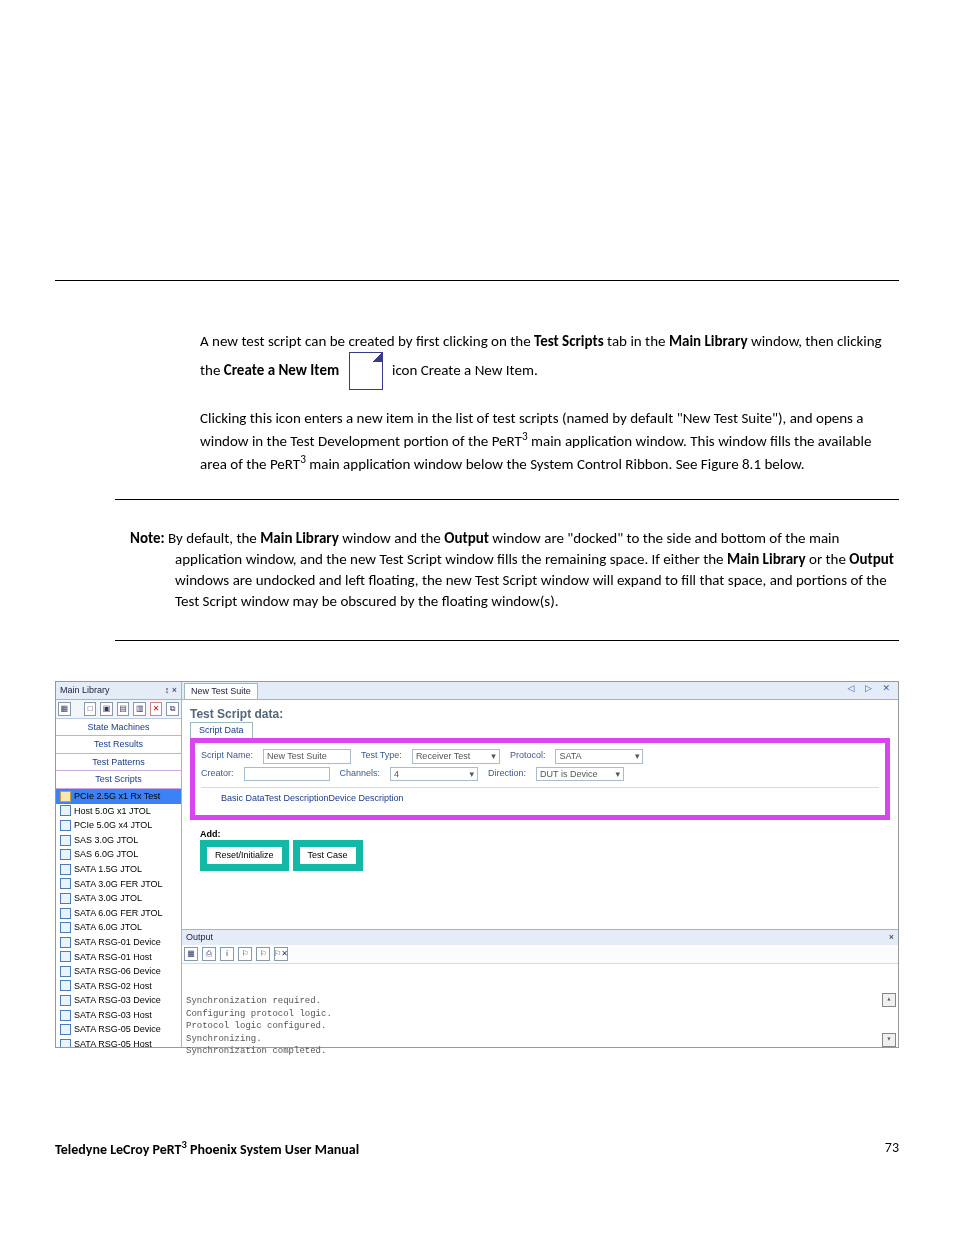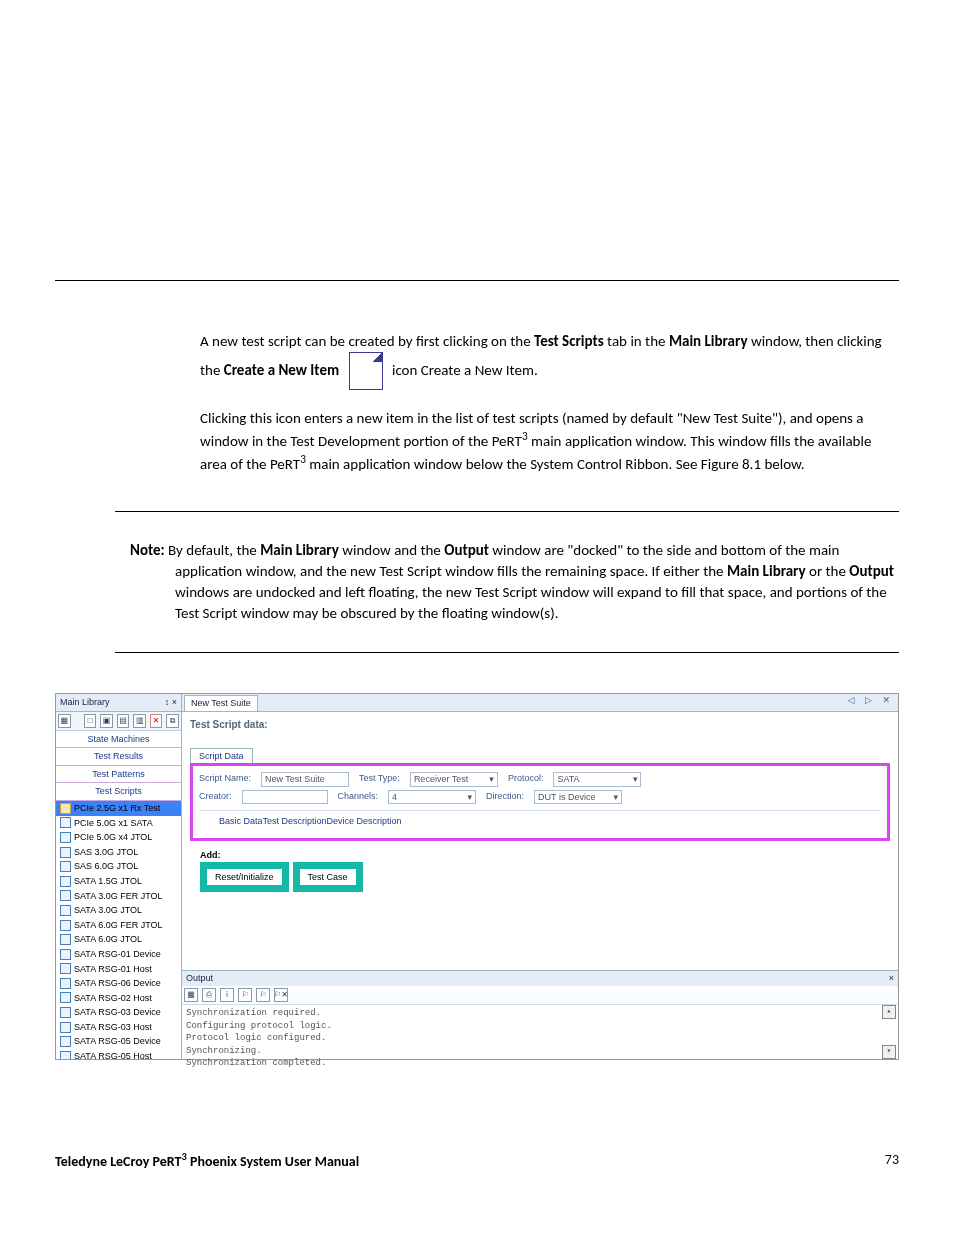--- a/index.html
+++ b/index.html
@@ -12,21 +12,21 @@
     font-size: 15px;
     line-height: 1.4;
   }
   hr.topbar {
     border: none;
     border-top: 1px solid #000;
     margin: 240px 0 50px 0;
   }
   .main-text {
     margin-left: 145px;
-    margin-bottom: 36px;
+    margin-bottom: 24px;
   }
   .main-text p {
     margin: 0 0 18px 0;
   }
   .inline-icon {
     display: inline-block;
     width: 32px;
     height: 36px;
     border: 1.5px solid #3a3a8a;
     vertical-align: middle;
@@ -138,30 +138,30 @@
     margin: 1px 0 0 2px;
     color: #224;
   }
   .doc-tab-ctrl { color: #3a5ea5; padding: 0 4px; letter-spacing: 4px; }
   .form-area {
     padding: 6px 8px;
     flex: 1;
     background: #fff;
     position: relative;
   }
-  .form-title { color: #567; font-weight: bold; margin-bottom: 16px; font-size: 10px; }
+  .form-title { color: #567; font-weight: bold; margin-bottom: 0; font-size: 12px; }
   .mini-tab {
     border: 1px solid #9bb;
     border-bottom: none;
     display: inline-block;
     padding: 1px 8px;
     color: #1a3a8a;
   }
   .form-box {
-    border: 3px solid #d946ef;
+    border: 5px solid #d946ef;
     padding: 6px;
   }
   .row { display: flex; gap: 10px; margin-bottom: 3px; }
   .lbl { color: #3c5a8c; }
   .fld {
     border: 1px solid #abc;
     padding: 0 3px;
     min-width: 80px;
     color: #555;
     display: inline-flex;
@@ -198,20 +198,21 @@
     background: #fafcfe;
     border-bottom: 1px solid #cde;
   }
   .out-body {
     font-family: "Courier New", monospace;
     font-size: 9px;
     padding: 2px 4px;
     color: #555;
     height: 50px;
     position: relative;
+    margin-top: 29px;
   }
   .sbtn {
     position: absolute;
     right: 2px;
     width: 12px; height: 12px;
     border: 1px solid #888;
     background: #f0f0f0;
     text-align: center;
     font-size: 8px;
     line-height: 10px;
@@ -284,21 +285,21 @@
         <div class="tab-btn">Test Patterns</div>
         <div class="tab-btn">Test Scripts</div>
       </div>
     <div class="tree" id="tree">
         <div class="tree-row sel">
           <div class="sq sel"></div>
           <span>PCIe 2.5G x1 Rx Test</span>
         </div>
         <div class="tree-row">
           <div class="sq"></div>
-          <span>PCIe 5.0G x1 SATA</span>
+          <span>Host 5.0G x1 JTOL</span>
         </div>
         <div class="tree-row">
           <div class="sq"></div>
           <span>PCIe 5.0G x4 JTOL</span>
         </div>
         <div class="tree-row">
           <div class="sq"></div>
           <span>SAS 3.0G JTOL</span>
         </div>
         <div class="tree-row">

